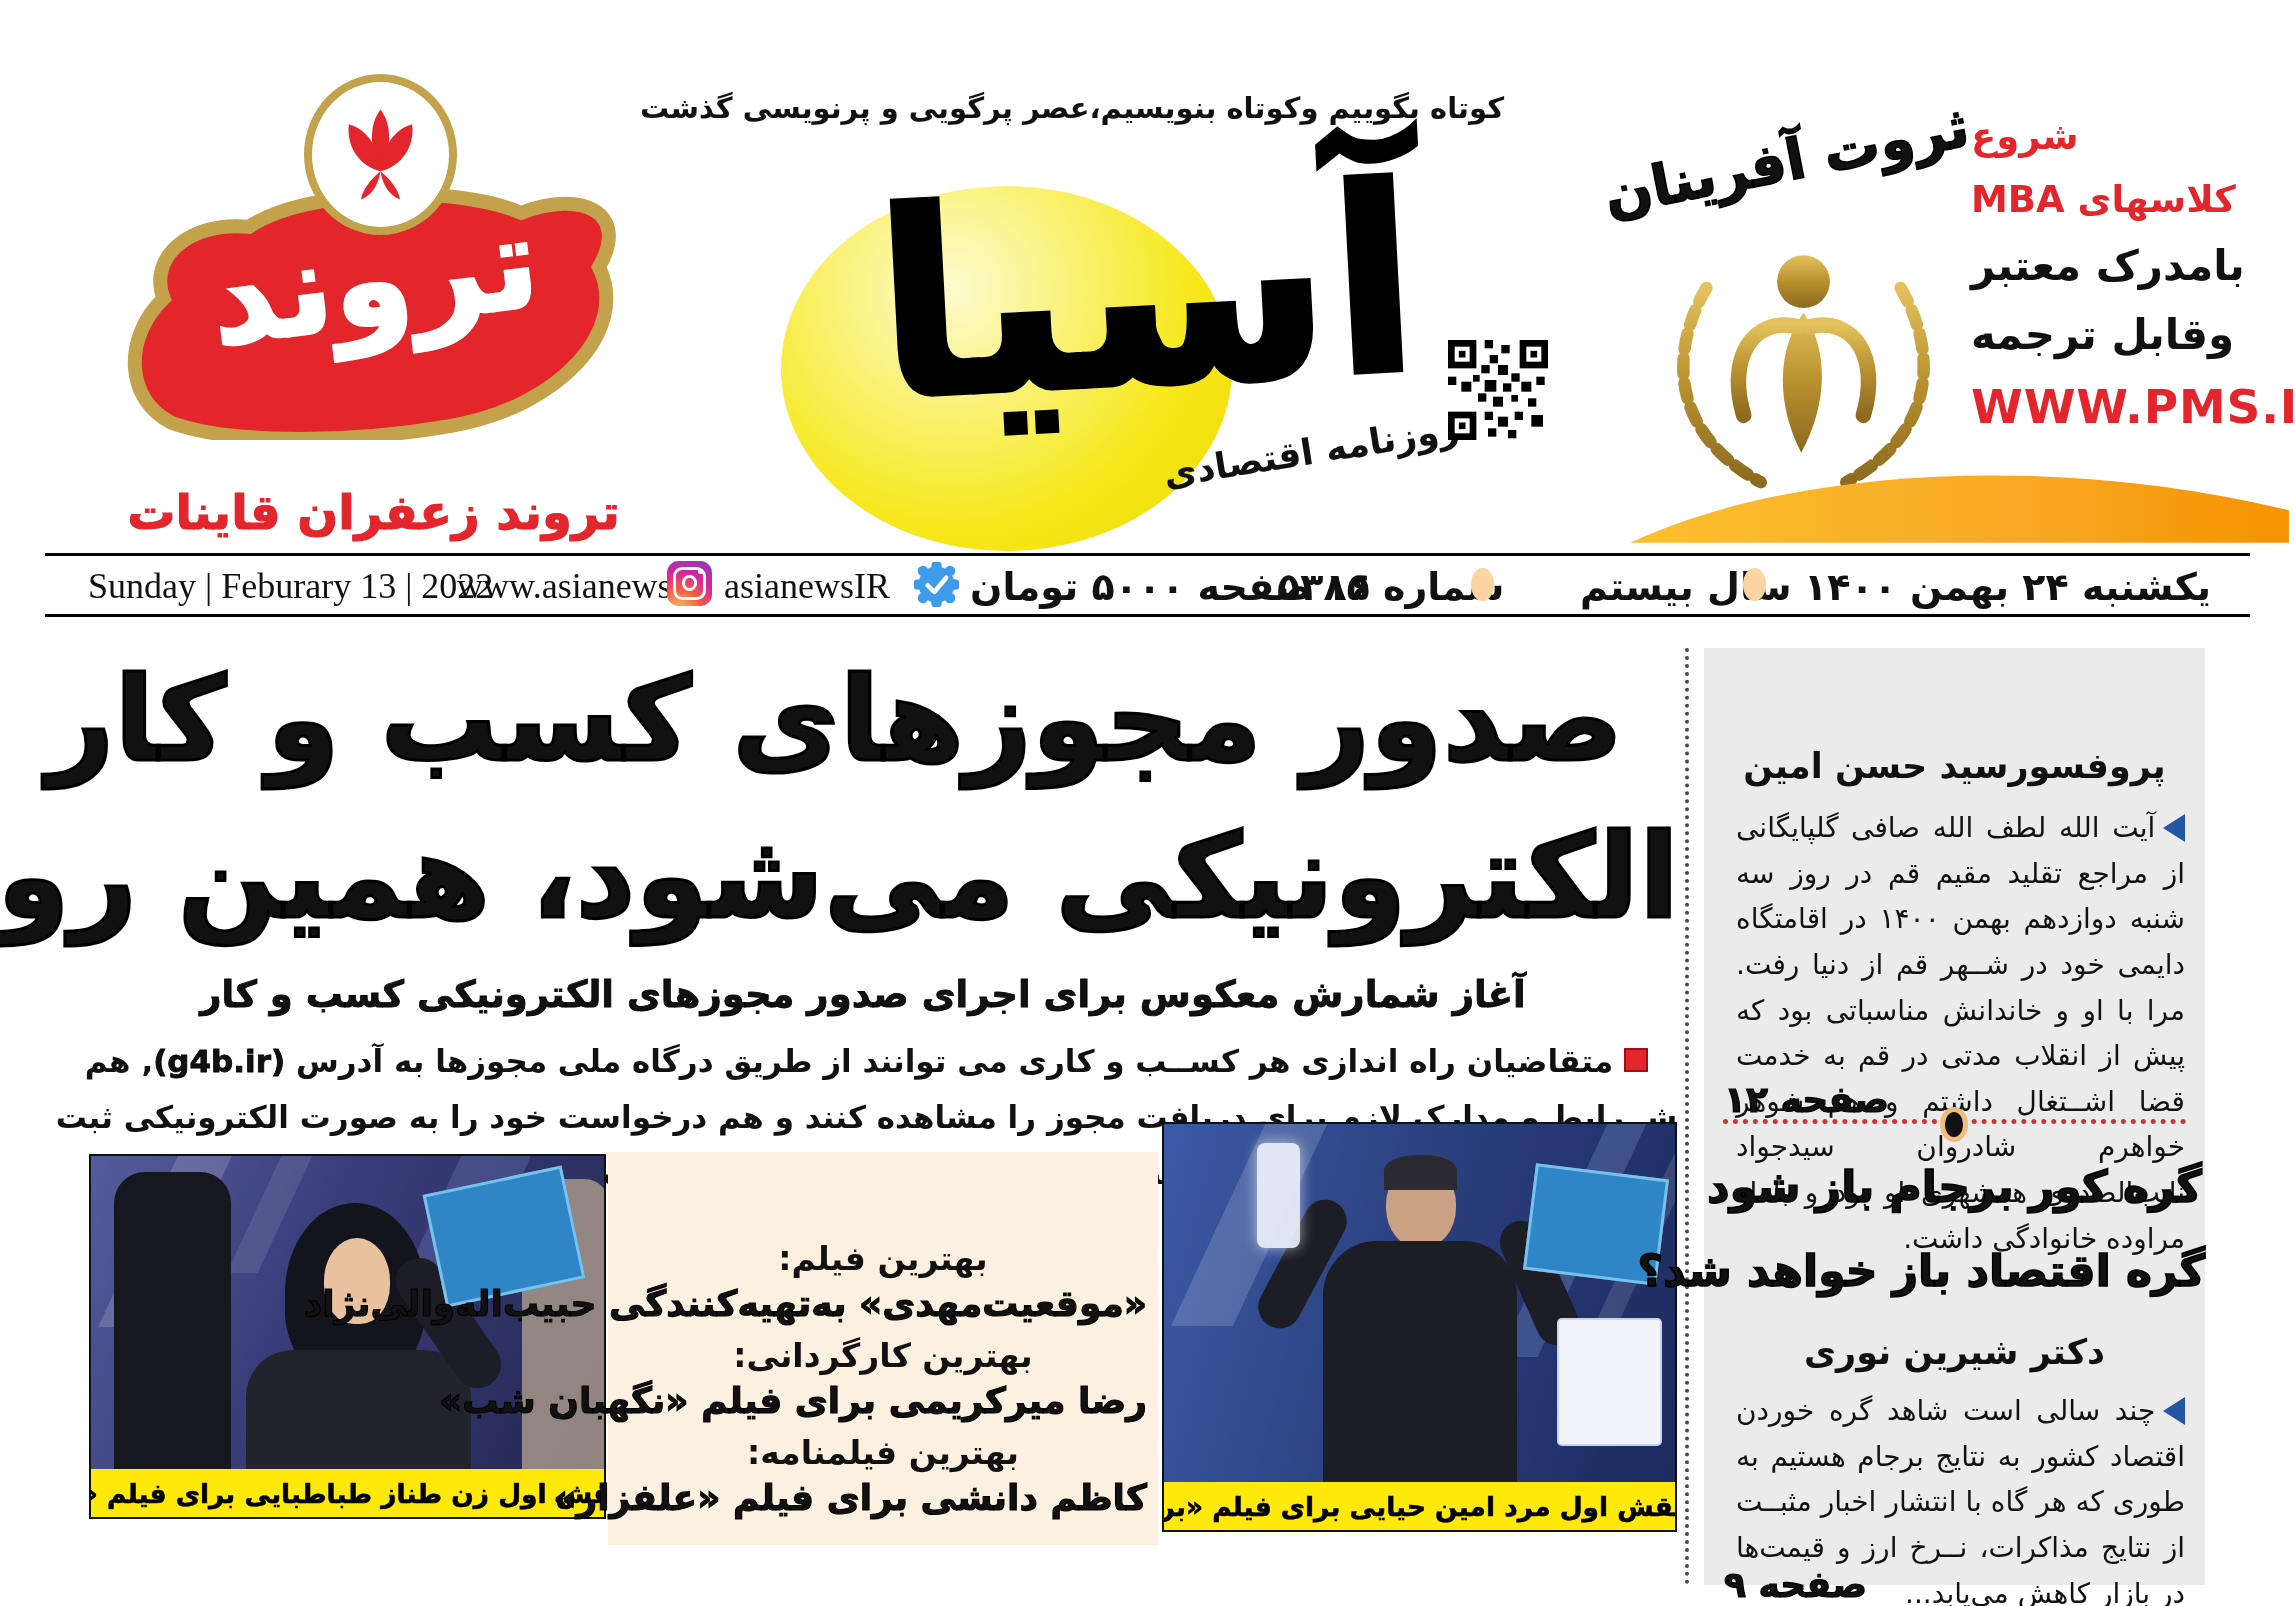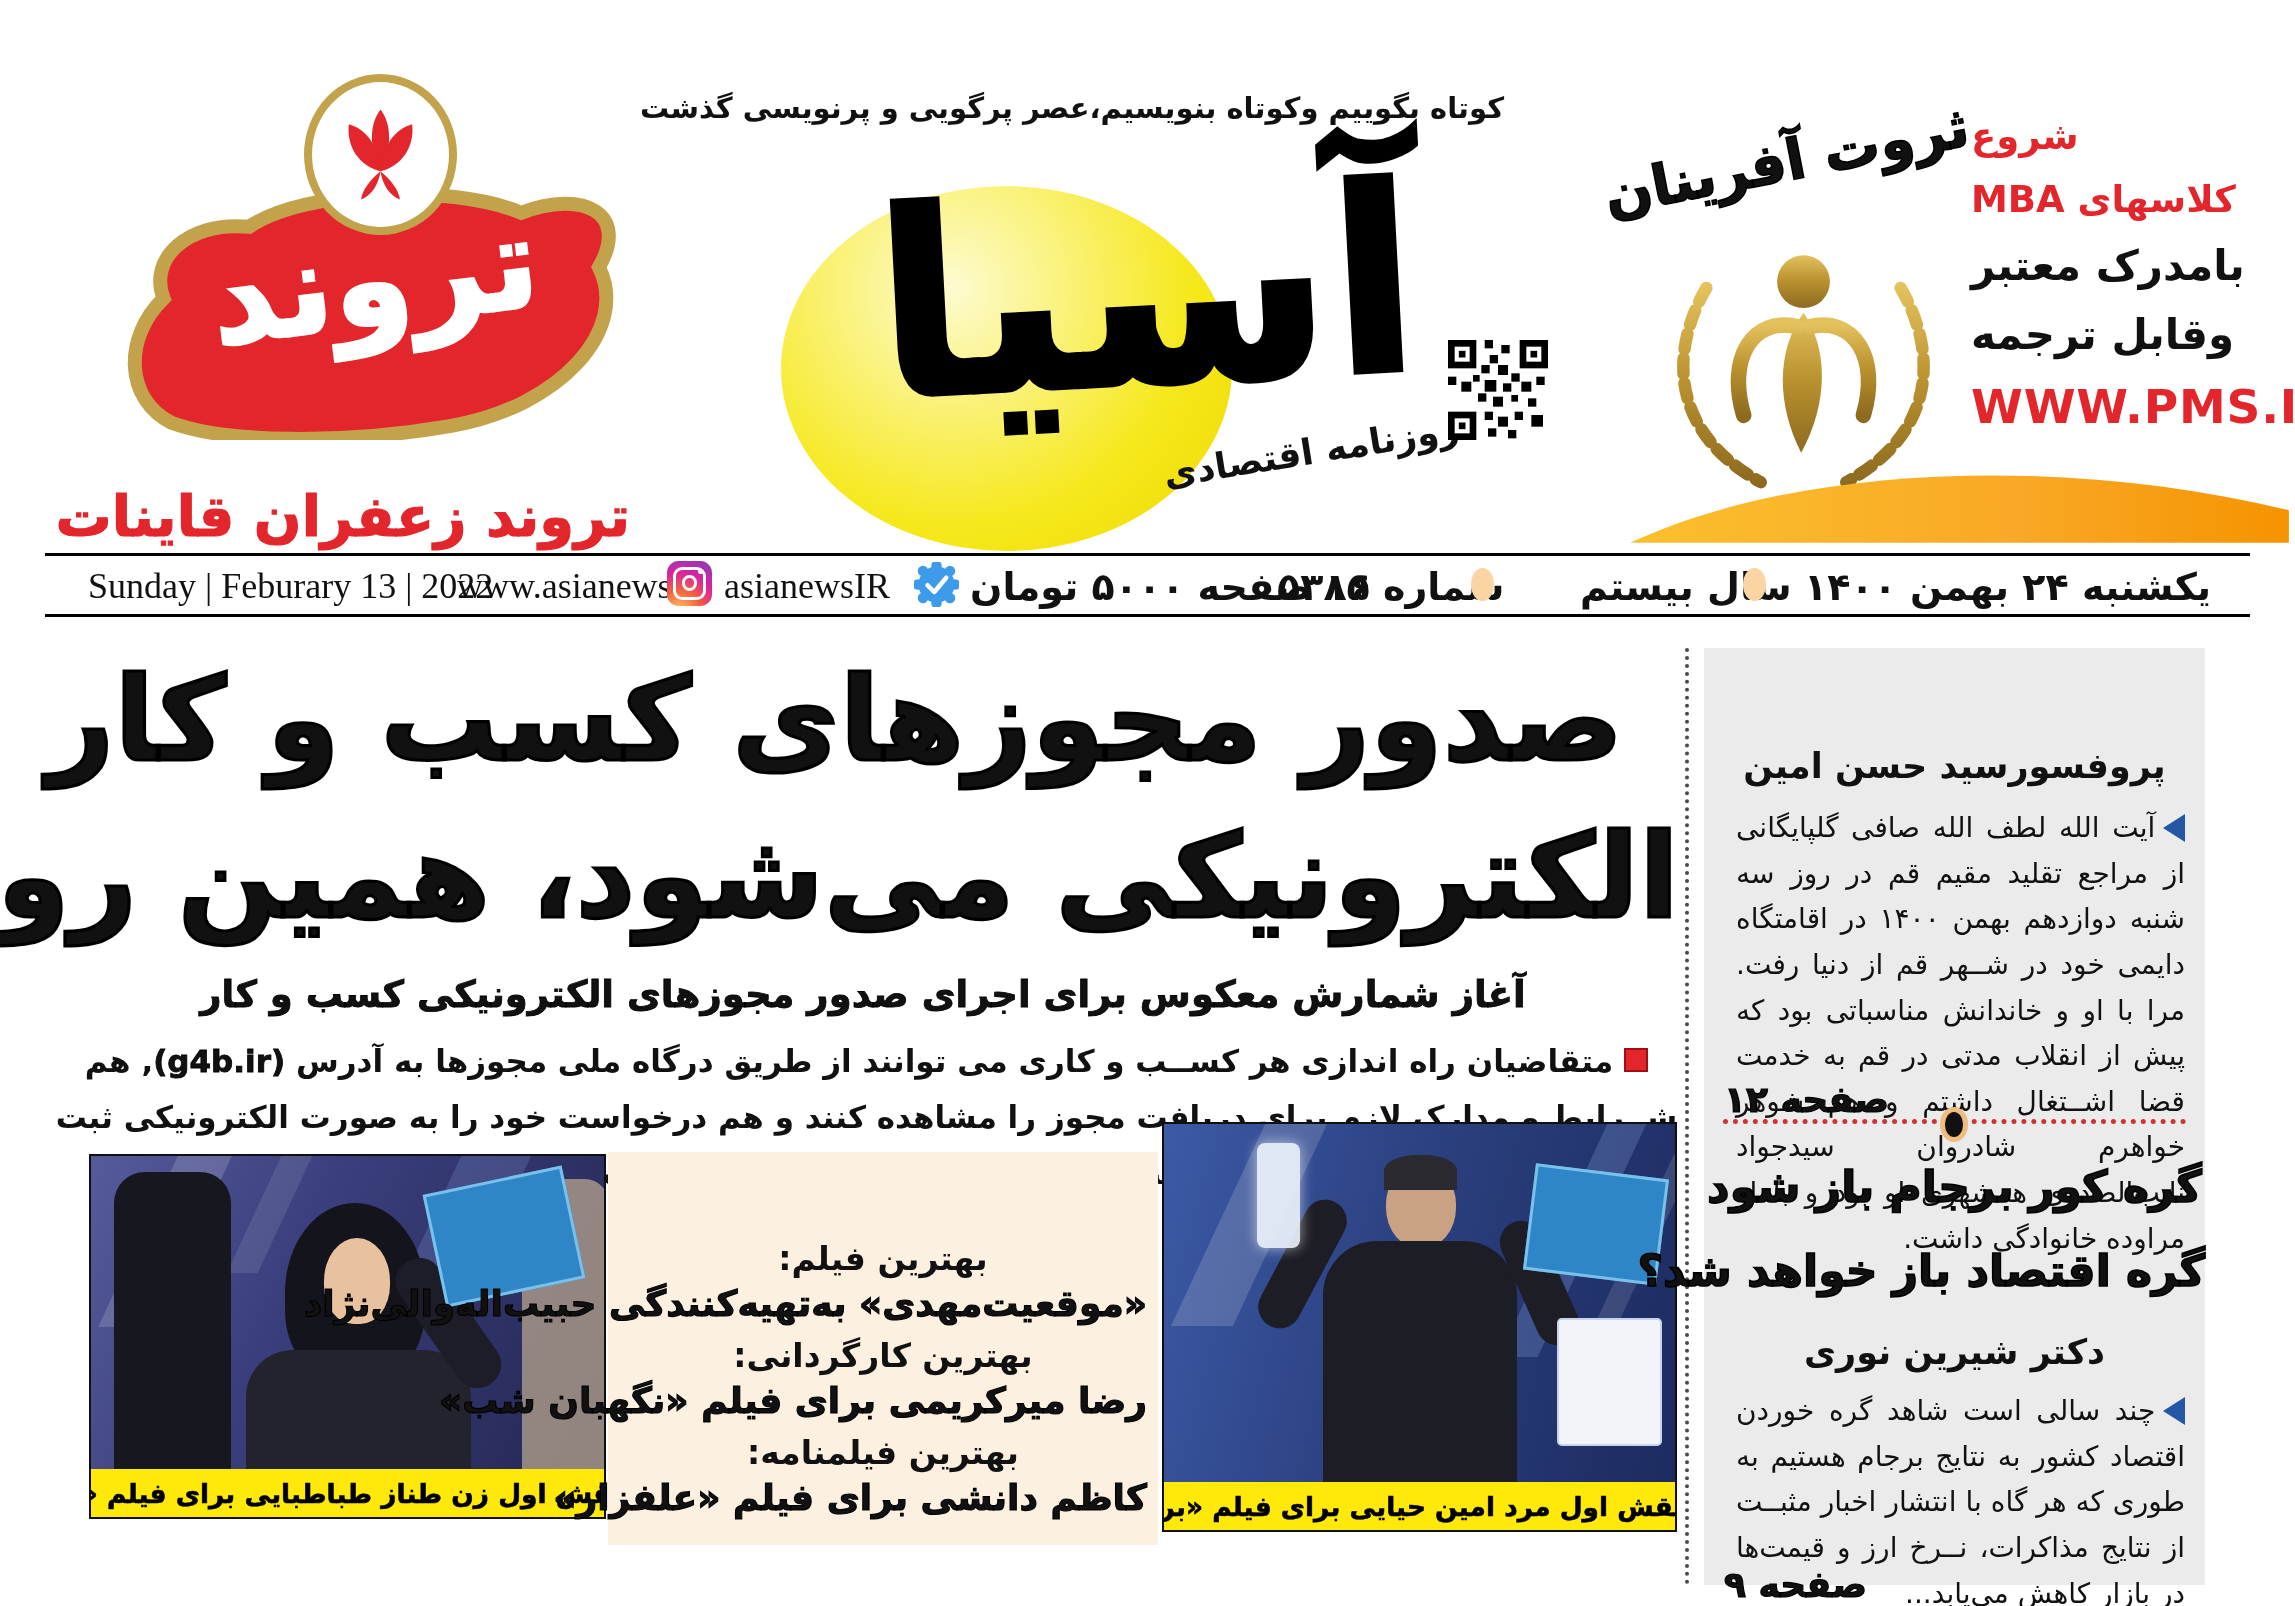--- a/index.html
+++ b/index.html
@@ -9,21 +9,21 @@
   .rtl{direction:rtl;}
   .nowrap{white-space:nowrap;}
 
   
   .tarvand{left:117px;top:74px;width:513px;height:476px;}
   .tarvand-flower{left:187px;top:0;width:137px;height:145px;background:#fff;border:8.6px solid #c2a24b;
                   border-radius:50%;z-index:3;display:flex;align-items:center;justify-content:center;}
   .tarvand-blob{left:0;top:92px;width:513px;height:274px;z-index:2;}
   .tarvand-word{left:47px;top:132px;width:420px;text-align:center;color:#fff;font-size:128px;font-weight:bold;
                 transform:rotate(-7deg);z-index:4;-webkit-text-stroke:3.1px #fff;}
-  .tarvand-tagline{left:0;top:410px;width:513px;text-align:center;color:#e3252c;font-size:56px;font-weight:bold;
+  .tarvand-tagline{left:0;top:410px;width:513px;text-align:center;color:#e3252c;font-size:48px;font-weight:bold;
                    -webkit-text-stroke:1.2px #e3252c;}
 
   
   .asia{left:758px;top:66px;width:832px;height:498px;}
   .asia-slogan{right:86px;top:25px;width:637px;text-align:center;font-size:29px;font-weight:bold;}
   .asia-sun{left:23px;top:120px;width:451px;height:365px;border-radius:50%;
             background:radial-gradient(circle at 38% 28%,#fdfbd0 0%,#faf27a 30%,#f6e81c 62%,#efd900 100%);}
   .asia-word{left:7.8px;top:74px;width:762px;text-align:center;font-size:257px;font-weight:bold;color:#000;
              transform:rotate(-3deg);-webkit-text-stroke:4.7px #000;line-height:1.2;}
   .asia-sub{left:404px;top:365px;font-size:36px;font-weight:bold;transform:rotate(-9deg);}

